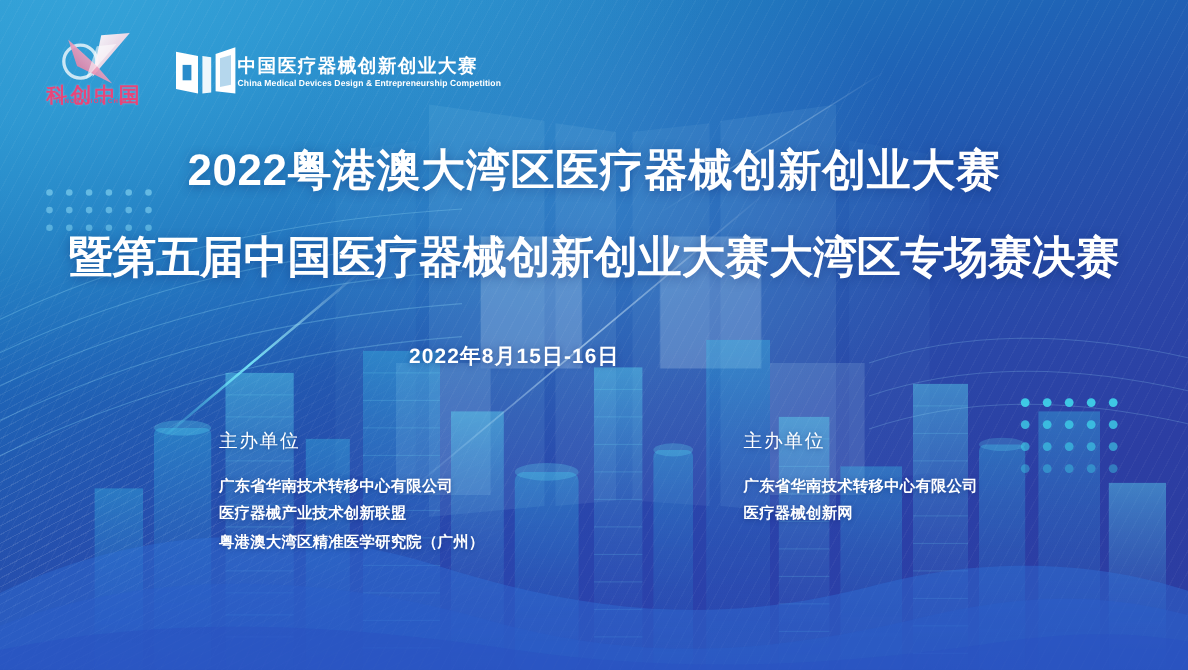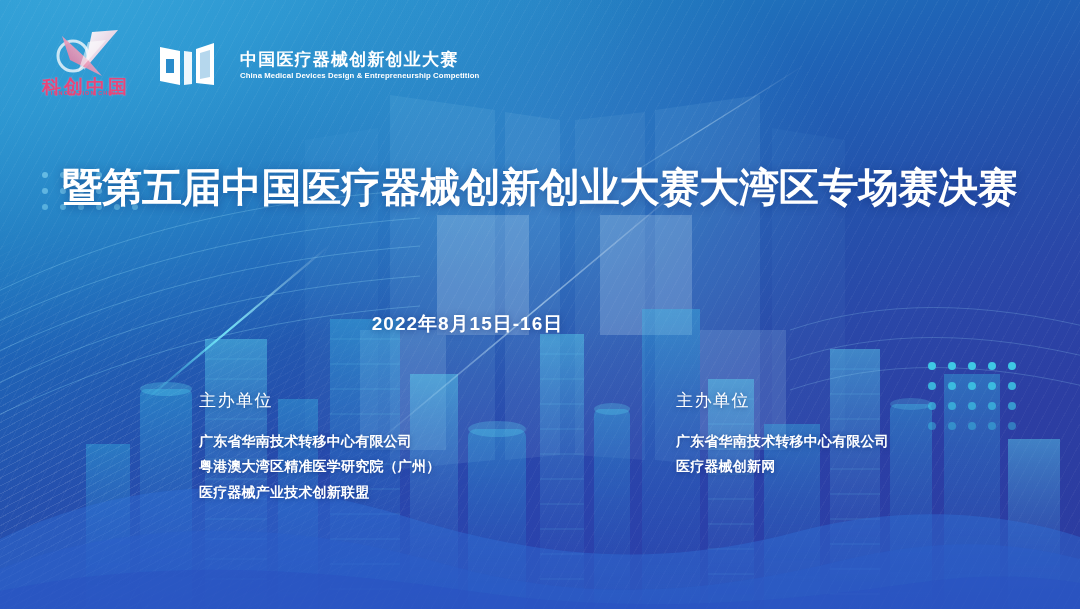--- a/index.html
+++ b/index.html
@@ -79,21 +79,21 @@
     position:absolute;left:0;top:44px;width:92px;text-align:center;
     font-size:19px;font-weight:700;letter-spacing:3px;
     color:#e6467a;text-shadow:0 0 2px rgba(255,255,255,.35);
     white-space:nowrap;
   }
   .logo-kc .kc-en{
     position:absolute;left:0;top:60px;width:92px;text-align:center;
     font-size:5.5px;font-weight:700;letter-spacing:1.1px;color:#e6467a;white-space:nowrap;
   }
 
-  .logo-cm{display:flex;align-items:center;gap:24px;}
+  .logo-cm{display:flex;align-items:center;gap:0;}
   .logo-cm .mark{width:58px;height:50px;}
   .logo-cm .txt{display:flex;flex-direction:column;gap:2px;}
   .logo-cm .cn{
     font-size:17px;font-weight:700;color:#ffffff;letter-spacing:1.2px;
     line-height:1.1;white-space:nowrap;
   }
   .logo-cm .en{
     font-size:8px;font-weight:700;color:#ffffff;letter-spacing:.1px;
     line-height:1.1;white-space:nowrap;transform:scaleX(.97);transform-origin:left center;
   }
@@ -315,30 +315,31 @@
       </svg>
       <div class="txt">
         <div class="cn">中国医疗器械创新创业大赛</div>
         <div class="en">China Medical Devices Design &amp; Entrepreneurship Competition</div>
       </div>
     </div>
 
   </div>
 
   <div class="title-wrap">
+    <div class="title1">2022粤港澳大湾区医疗器械创新创业大赛</div>
     <div class="title2">暨第五届中国医疗器械创新创业大赛大湾区专场赛决赛</div>
   </div>
 
   <div class="date">2022年8月15日-16日</div>
 
   <div class="org left">
     <h3>主办单位</h3>
     <p>广东省华南技术转移中心有限公司</p>
+    <p>医疗器械产业技术创新联盟</p>
     <p>粤港澳大湾区精准医学研究院（广州）</p>
-    <p>医疗器械产业技术创新联盟</p>
   </div>
 
   <div class="org right">
     <h3>主办单位</h3>
     <p>广东省华南技术转移中心有限公司</p>
     <p>医疗器械创新网</p>
   </div>
 
 </div>
 

